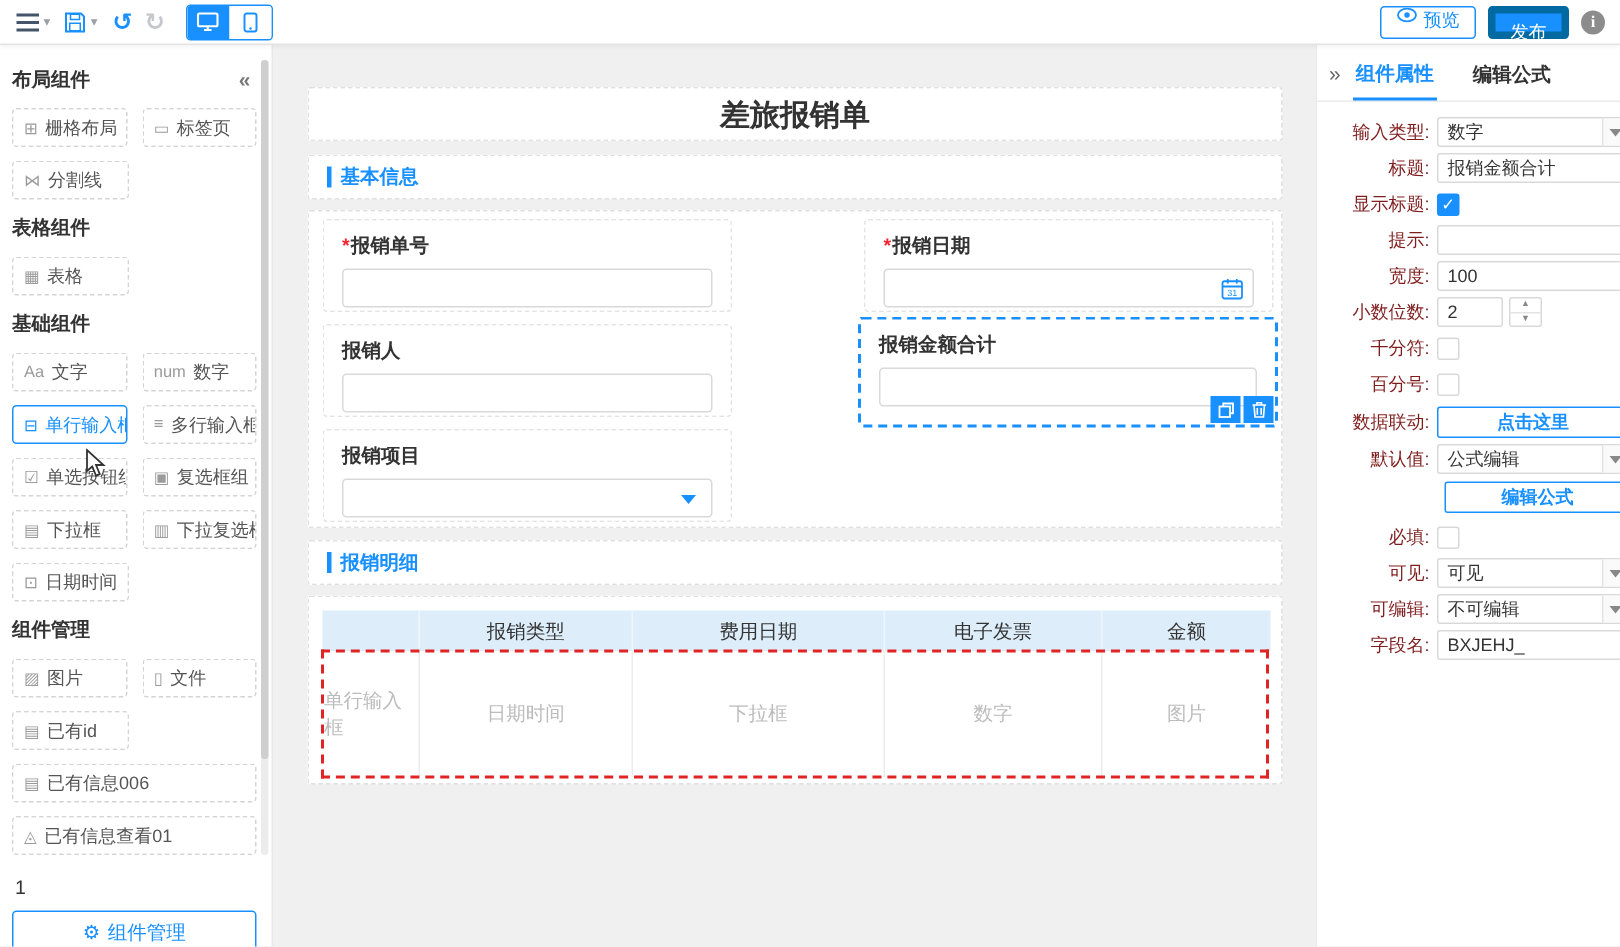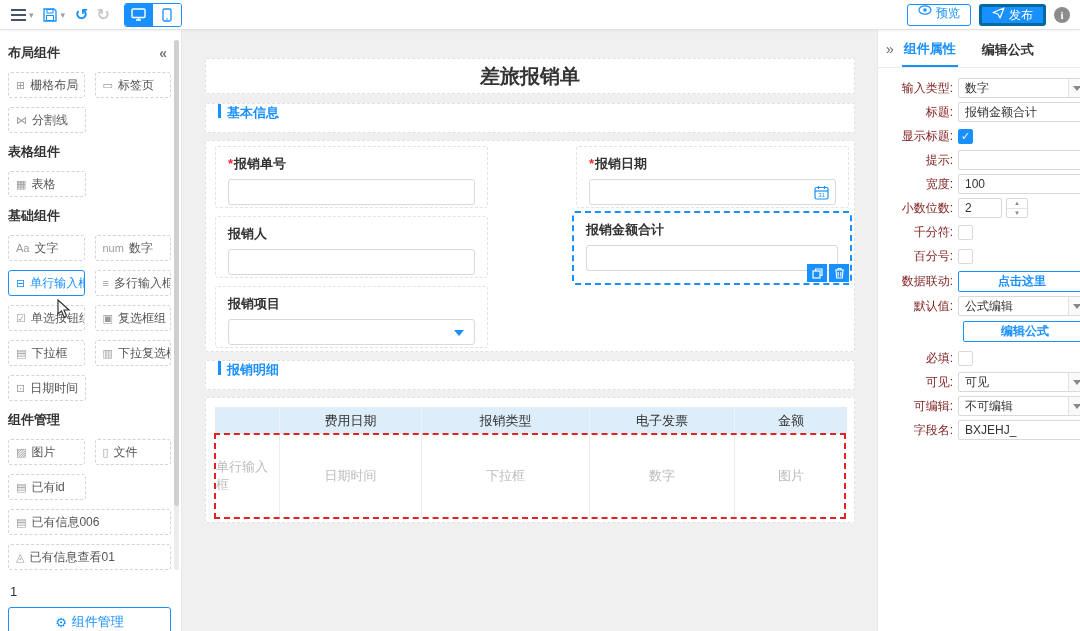--- a/index.html
+++ b/index.html
@@ -17,21 +17,21 @@
   .glyph-blue { color:#1890ff; font-size:16px; font-weight:bold; }
   .glyph-gray { color:#c5c8cc; font-size:16px; font-weight:bold; }
   .undo { margin-left:2px; } .redo { margin:0 10px 0 8px; }
   .device-toggle { display:flex; border:1px solid #1890ff; border-radius:3px; overflow:hidden; margin-left:4px; }
   .device-seg { width:28px; height:22px; display:flex; align-items:center; justify-content:center; background:#fff; cursor:pointer; }
   .device-seg.active { background:#1890ff; }
   .tb-right { margin-left:auto; display:flex; align-items:center; gap:8px; }
   .btn { height:22px; display:inline-flex; align-items:flex-start; gap:4px; padding:0 10px; border-radius:3px;
          font-size:12px; cursor:pointer; }
   .btn-outline { border:1px solid #1890ff; color:#1890ff; background:#fff; }
-  .btn-primary { background:#1890ff; color:#fff; border:3px solid #0369a1; }
+  .btn-primary { background:#1890ff; color:#fff; border:5px solid #0369a1;flex-direction:column; }
   .info-circle { width:16px; height:16px; border-radius:50%; background:#8c8c8c; color:#fff; font-size:11px;
                  font-weight:bold; display:flex; align-items:center; justify-content:center; font-family:"Liberation Serif",serif; }
 
   
   .sidebar { position:absolute; top:30px; left:0; width:182px; height:601px; background:#fff;
              border-right:1px solid #e8e8e8; padding:14px 10px 0 8px; }
   .sb-scroll { position:absolute; right:2px; top:10px; width:5px; height:530px; background:#ececec; border-radius:3px; }
   .sb-thumb { position:absolute; left:0; top:0; width:5px; height:88%; background:#cfcfcf; border-radius:3px; }
   .sb-head { font-size:13px; font-weight:bold; color:#333; margin:10px 0 10px 0; display:flex; align-items:center; }
   .sb-head:first-child { margin-top:0; }
@@ -46,21 +46,21 @@
   .sb-counter { font-size:13px; color:#333; margin:14px 0 0 2px; }
   .manage-btn { position:absolute; left:8px; right:10px; bottom:-6px; height:30px; border:1px solid #1890ff;
                 border-radius:3px; background:#fff; color:#1890ff; font-size:13px; display:flex;
                 align-items:center; justify-content:center; gap:5px; cursor:pointer; }
 
   
   .canvas { position:absolute; top:30px; left:182px; width:695px; height:601px; background:#f0f0f0; overflow:hidden; }
   .card { position:absolute; left:23px; width:650px; background:#fff; border:1px dashed #e0e0e0; border-radius:2px; }
   .title-card { top:28px; height:36px; display:flex; align-items:center; justify-content:center; }
   .form-title { font-size:20px; font-weight:bold; color:#333; }
-  .section-card { height:30px; display:flex; padding-left:12px; }
+  .section-card { height:30px; display:flex; align-items:center; padding-left:12px; }
   .sec-basic { top:73px; } .sec-detail { top:330px; }
   .sec-bar { width:3px; height:14px; background:#1890ff; margin-right:6px; }
   .sec-label { color:#1890ff; font-size:13px; font-weight:bold; }
   .fields-card { top:110px; height:212px; }
   .field-box { position:absolute; border:1px dashed #e3e3e3; border-radius:3px; padding:8px 12px; background:#fff; cursor:pointer; }
   .fb-std { width:273px; height:62px; }
   .f-label { font-size:13px; font-weight:600; color:#333; }
   .req { color:#f5222d; margin-right:1px; font-weight:bold; }
   .f-input { margin-top:6px; height:26px; border:1px solid #d9d9d9; border-radius:3px; background:#fff;
              position:relative; display:flex; align-items:center; }
@@ -349,22 +349,22 @@
   </div>
 
   <div class="card section-card sec-detail">
     <span class="sec-bar"></span>
     <span class="sec-label">报销明细</span>
   </div>
 
   <div class="card table-card">
     <div class="grid-head">
       <div class="th-cell"></div>
+      <div class="th-cell">报销类型</div>
       <div class="th-cell">费用日期</div>
-      <div class="th-cell">报销类型</div>
       <div class="th-cell">电子发票</div>
       <div class="th-cell">金额</div>
     </div>
     <div class="grid-body">
       <div class="td-cell first">单行输入框</div>
       <div class="td-cell">日期时间</div>
       <div class="td-cell">下拉框</div>
       <div class="td-cell">数字</div>
       <div class="td-cell">图片</div>
     </div>

